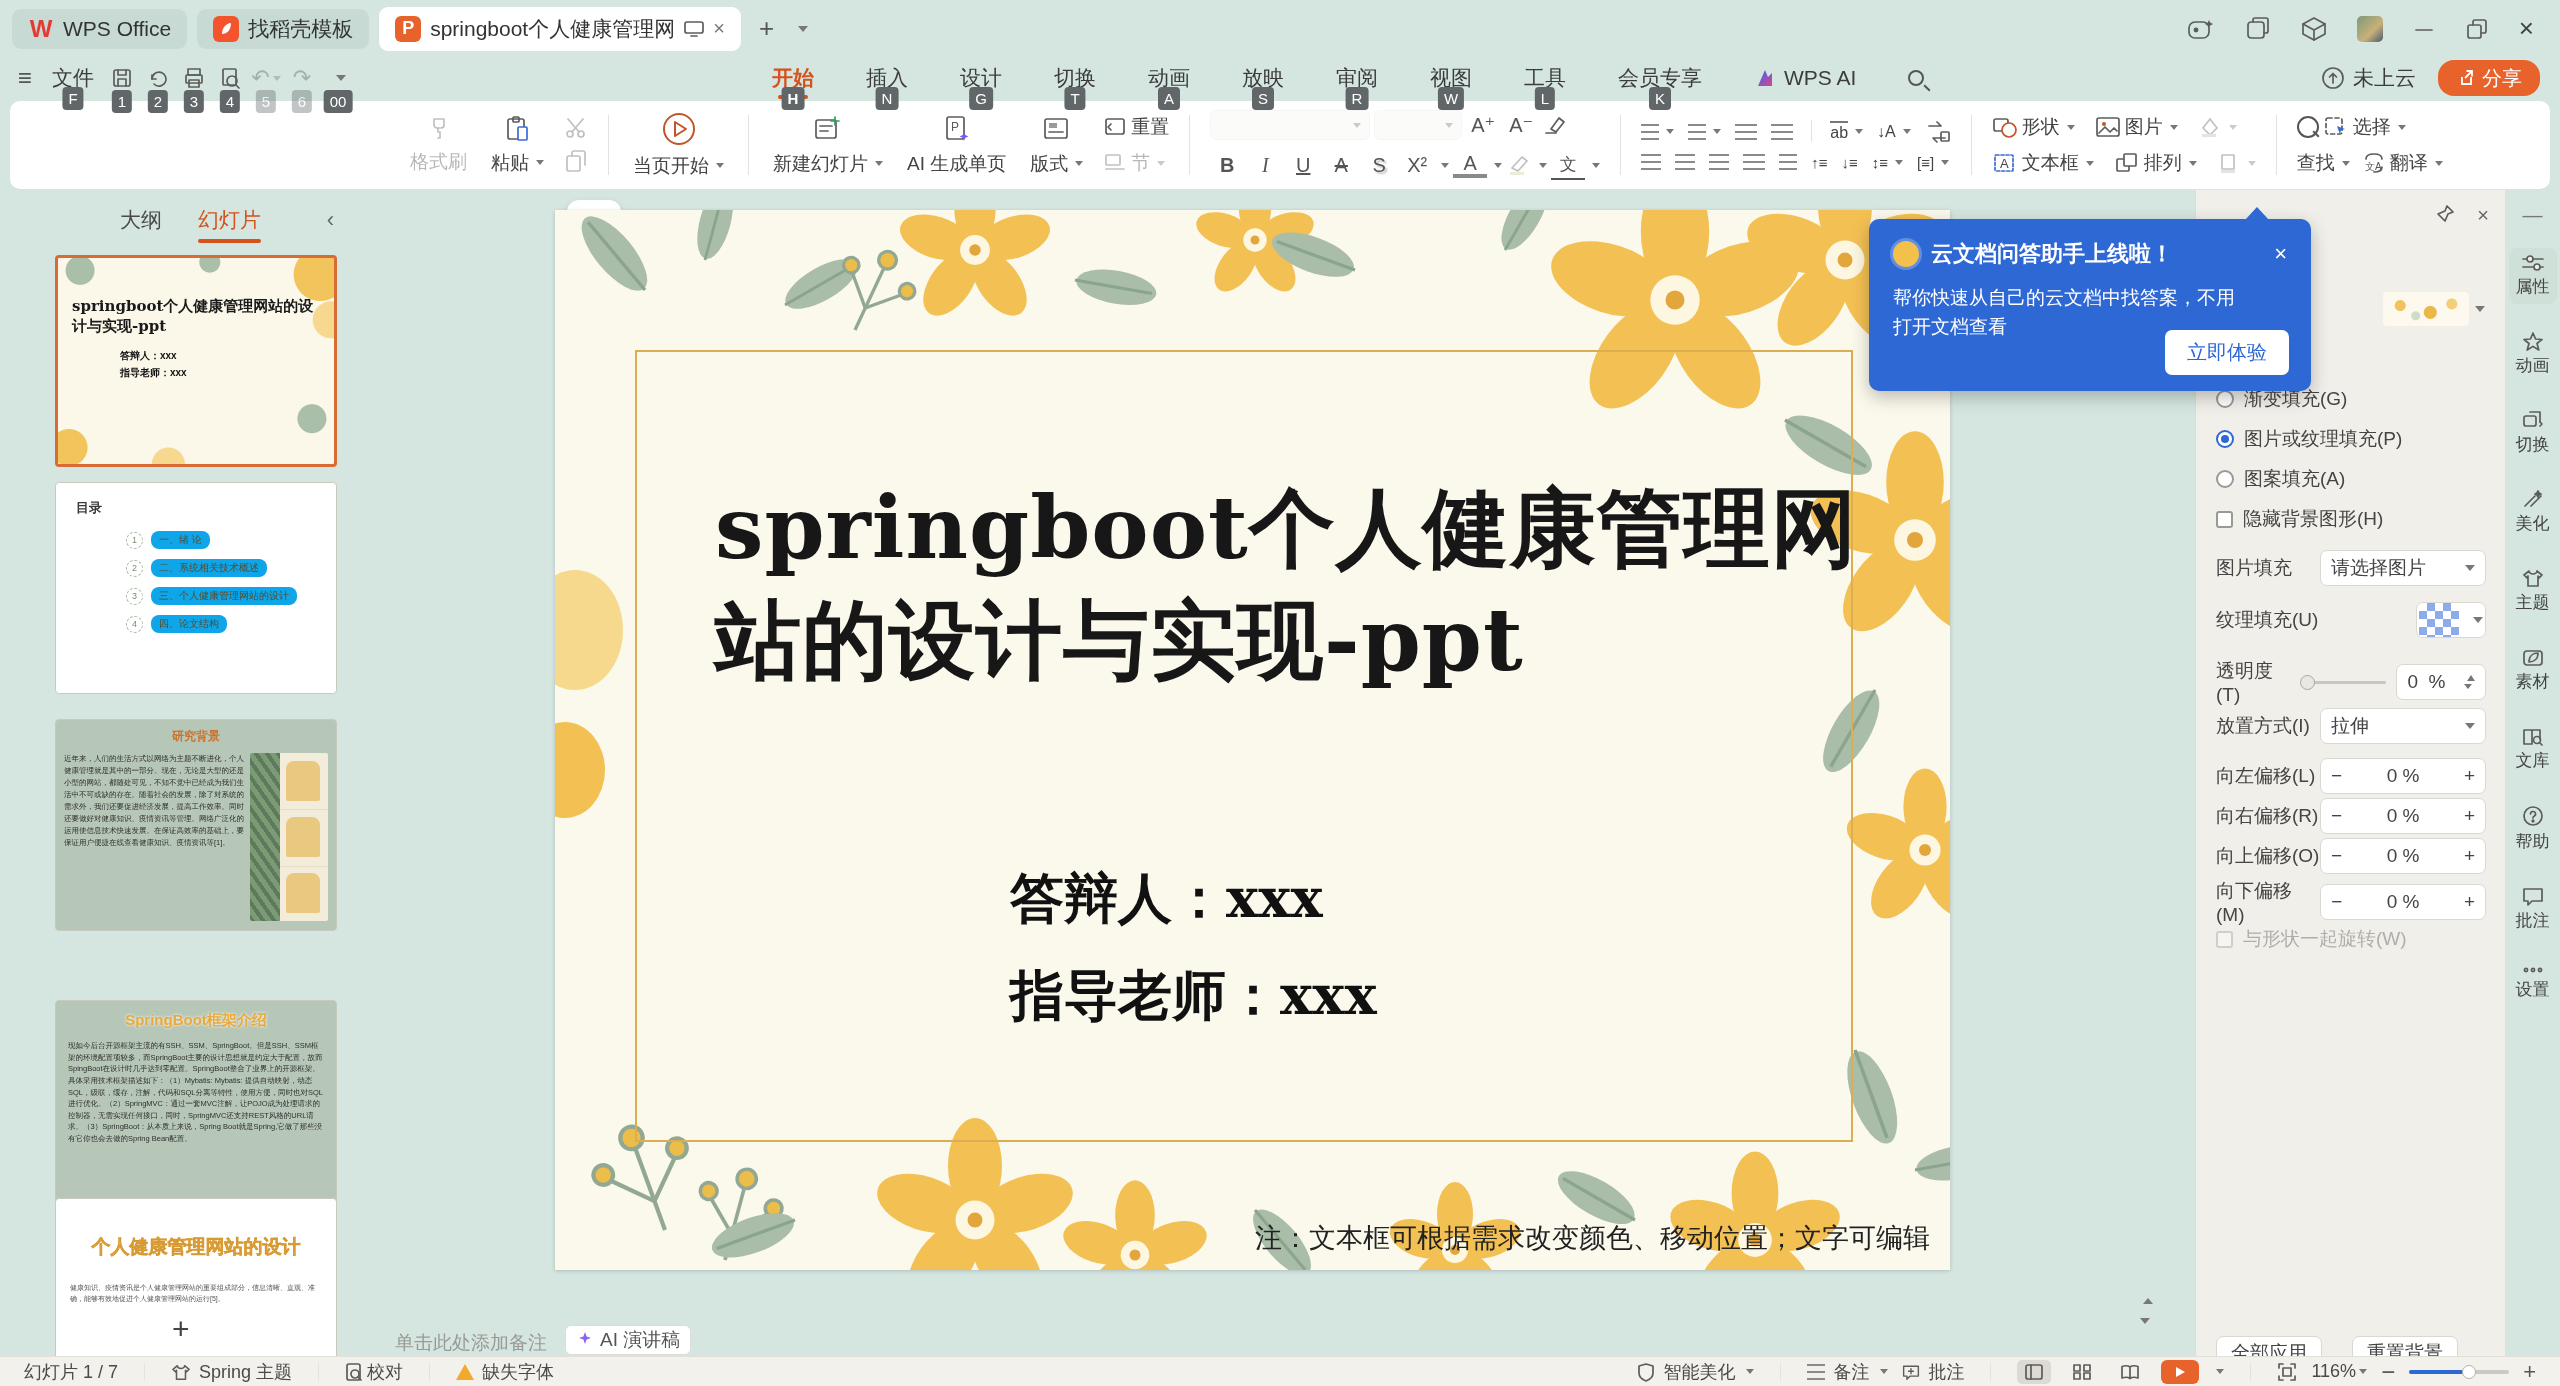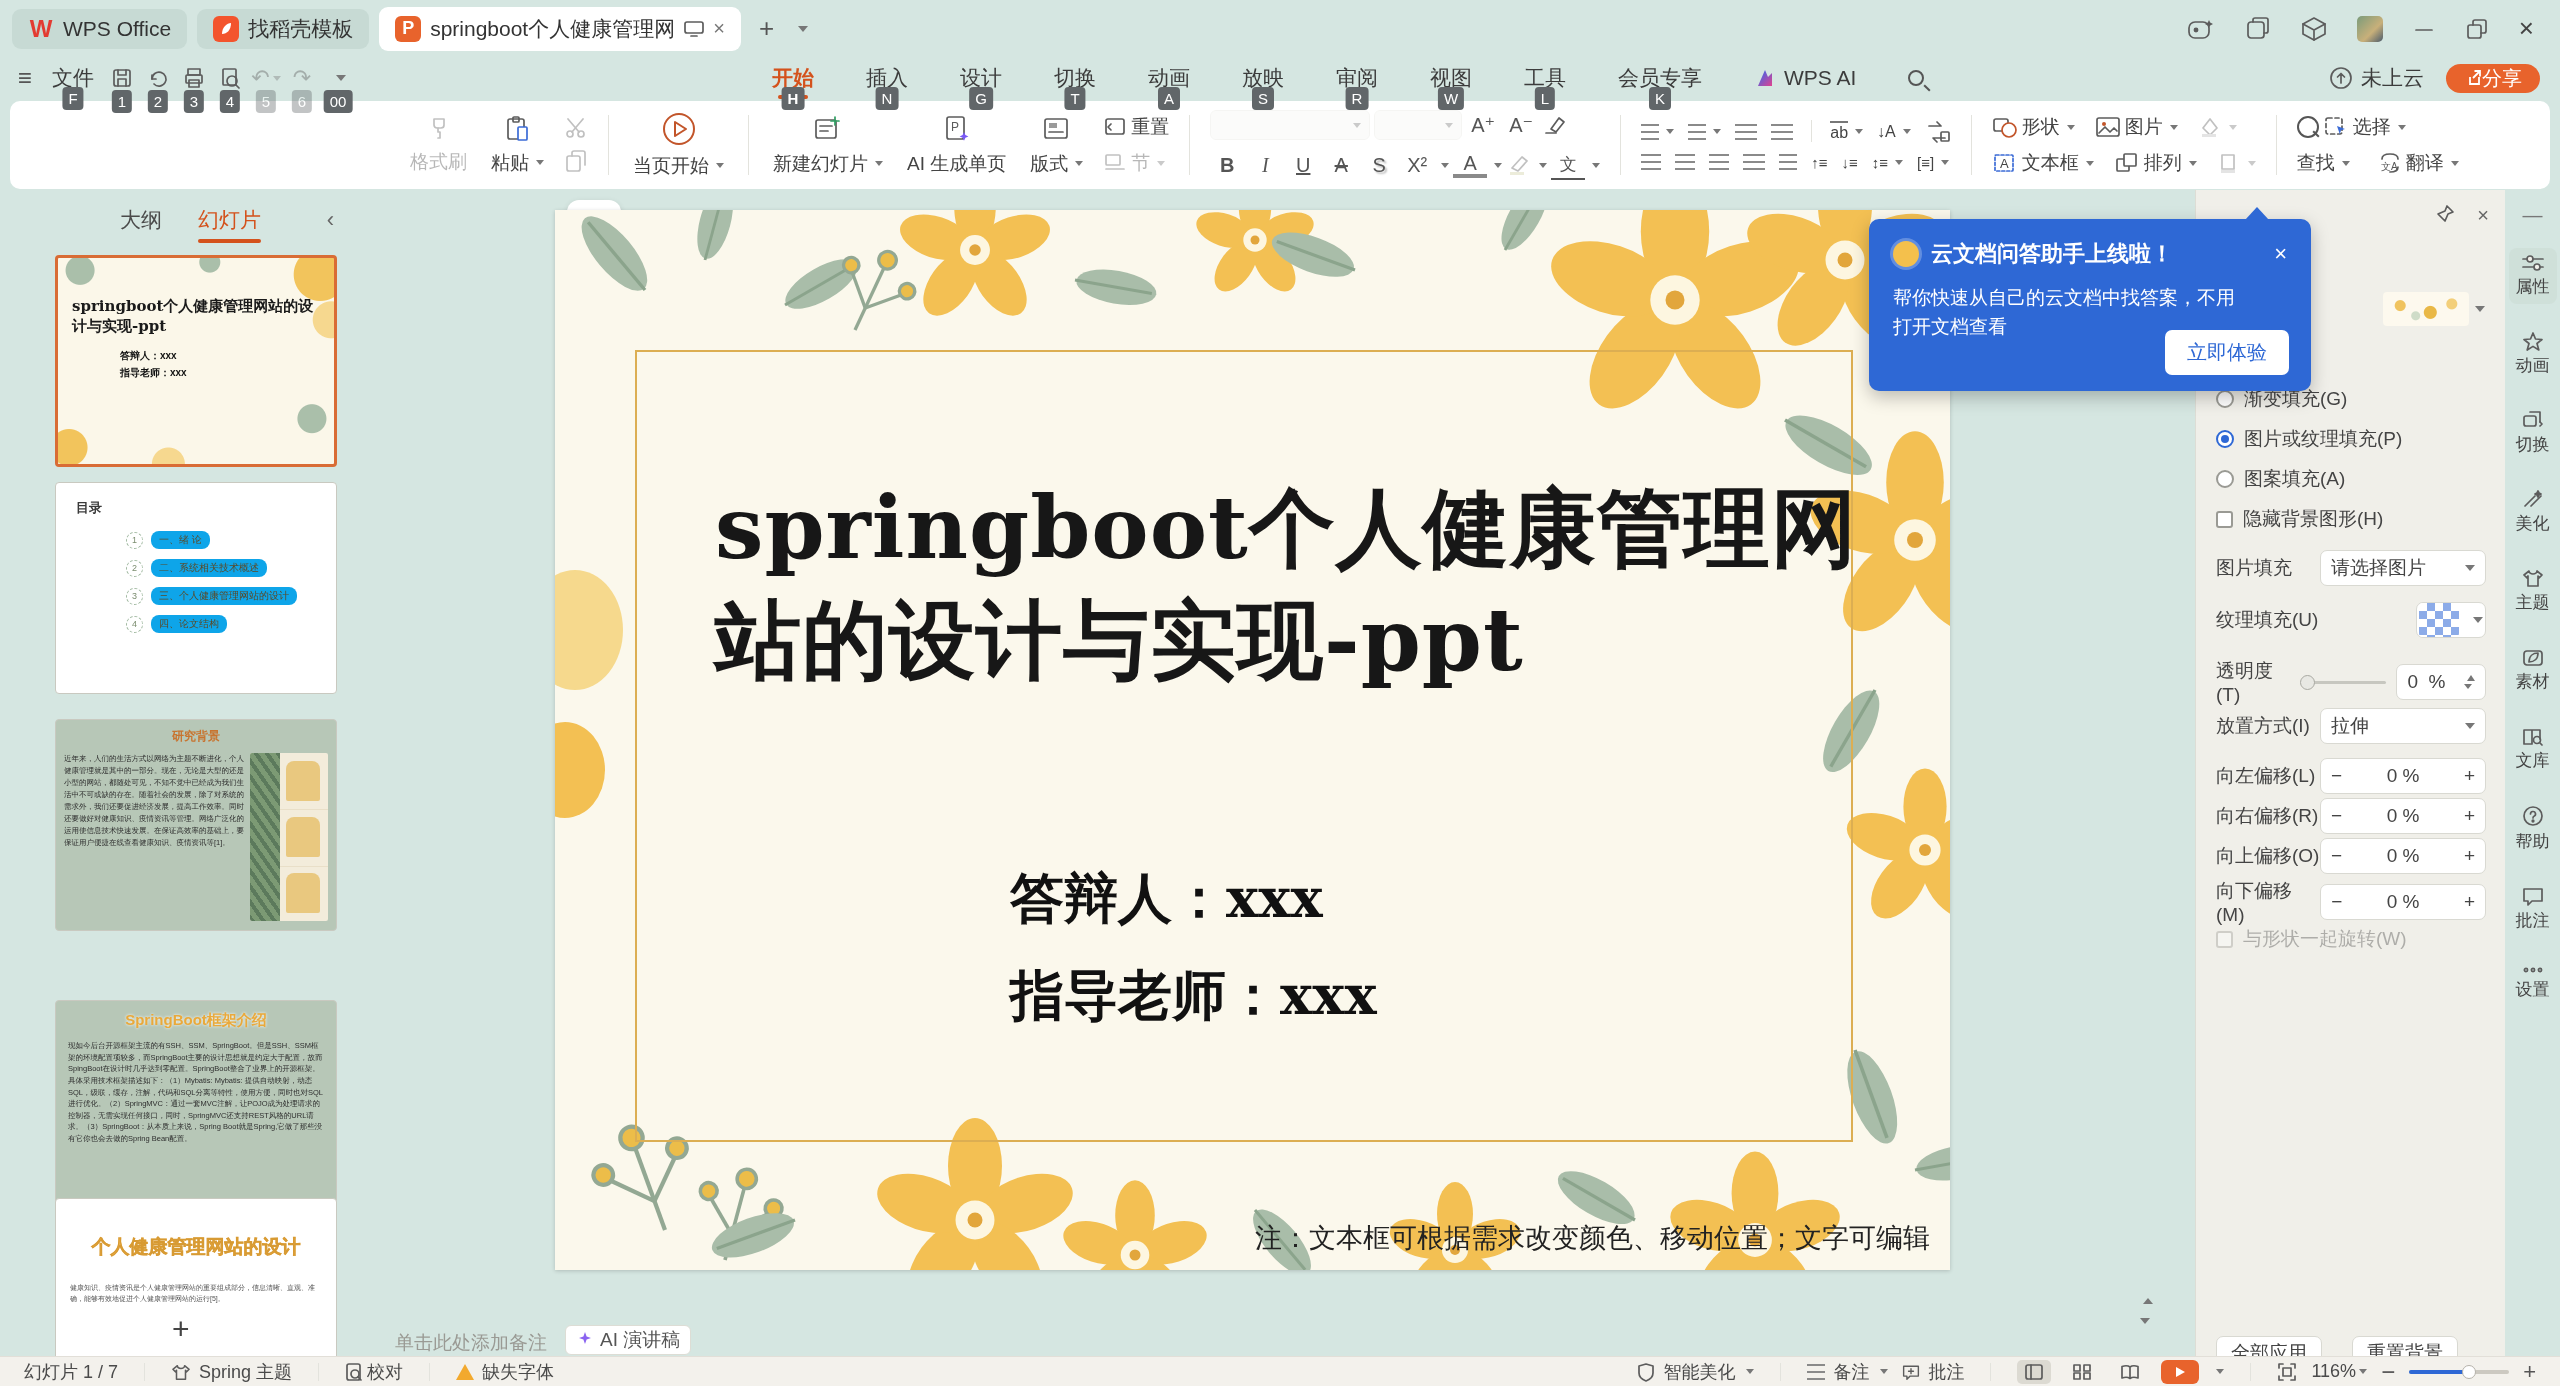--- a/index.html
+++ b/index.html
@@ -21,21 +21,21 @@
 .tbtn{font-size:26px;color:#555;padding:0 8px}
 .wincontrols{margin-left:auto;display:flex;align-items:center;gap:30px;padding-right:26px;color:#444}
 .wincontrols svg{display:block}
 
 .menubar{left:0;top:57px;width:2560px;height:42px;display:flex;align-items:center;font-size:21px;color:#3c3c3c;z-index:6}
 .mitem{position:relative;padding:0 26px;height:42px;display:flex;align-items:center}
 .mitem.active{color:#d4521c;font-weight:bold}
 .mitem.active:after{content:"";position:absolute;left:50%;transform:translateX(-50%);bottom:0;width:30px;height:4px;background:#d4521c;border-radius:2px}
 .keytip{position:absolute;left:50%;transform:translateX(-50%);top:30px;background:#616669;color:#fff;font-size:15px;line-height:1;padding:4px 6px;border-radius:4px;z-index:9;white-space:nowrap}
 .qicon{position:relative;width:36px;height:36px;display:flex;align-items:center;justify-content:center;color:#555}
-.sharebtn{background:#e8632c;color:#fff;border-radius:16px;height:29px;display:flex;align-items:center;padding:0 18px;font-size:20px}
+.sharebtn{background:#e8632c;color:#fff;border-radius:16px;height:36px;display:flex;align-items:center;gap:8px;padding:0 18px;font-size:20px}
 .searchic{width:16px;height:16px;border:2px solid #555;border-radius:50%;position:relative;display:inline-block}
 .searchic:after{content:"";position:absolute;width:8px;height:2px;background:#555;transform:rotate(45deg);left:13px;top:15px}
 
 .ribbon{left:10px;top:101px;width:2540px;height:88px;background:#fff;border-radius:10px;display:flex;align-items:stretch;padding:6px 8px 6px 388px;font-size:19px;color:#444}
 .rcell{display:flex;flex-direction:column;align-items:center;justify-content:center;gap:7px;padding:0 12px;white-space:nowrap}
 .rrow{display:flex;align-items:center;gap:4px}
 .rstack{display:flex;flex-direction:column;justify-content:center;gap:10px;padding:0 8px}
 .rlbl{font-size:19px}
 .fsel{width:160px;height:30px;border:1px solid #e6e6e1;border-radius:6px;background:#f7f7f4;display:flex;align-items:center;justify-content:flex-end;padding:0 8px}
 .fsel.s{width:88px}
@@ -519,21 +519,21 @@
         <span class="searchic" style="width:22px;height:22px"></span>
         <span class="rrow">
           <svg width="26" height="24" viewBox="0 0 26 24" class="icstroke">
               <rect x="3" y="3" width="16" height="16" rx="2" stroke-dasharray="4 3"></rect>
               <path d="M14 11 l8 3 -4 1.2 -1.2 4 Z" fill="#3b6bd6" stroke="none"></path>
             </svg>
           <span class="rlbl">选择</span>
             <span class="caret sm"></span>
         </span>
       </div>
-      <div class="rrow" style="gap:28px">
+      <div class="rrow" style="gap:12px">
         <span class="rrow">
             <span class="rlbl">查找</span>
             <span class="caret sm"></span>
           </span>
         <span class="rrow">
           <svg width="24" height="24" viewBox="0 0 24 24" class="icstroke">
               <path d="M4 8 c0-3 3-5 8-5 s8 2 8 5 M20 16 c0 3-3 5-8 5"></path>
               <text x="3" y="19" font-size="10" stroke="none" fill="#555">文A</text>
             </svg>
           <span class="rlbl">翻译</span>

